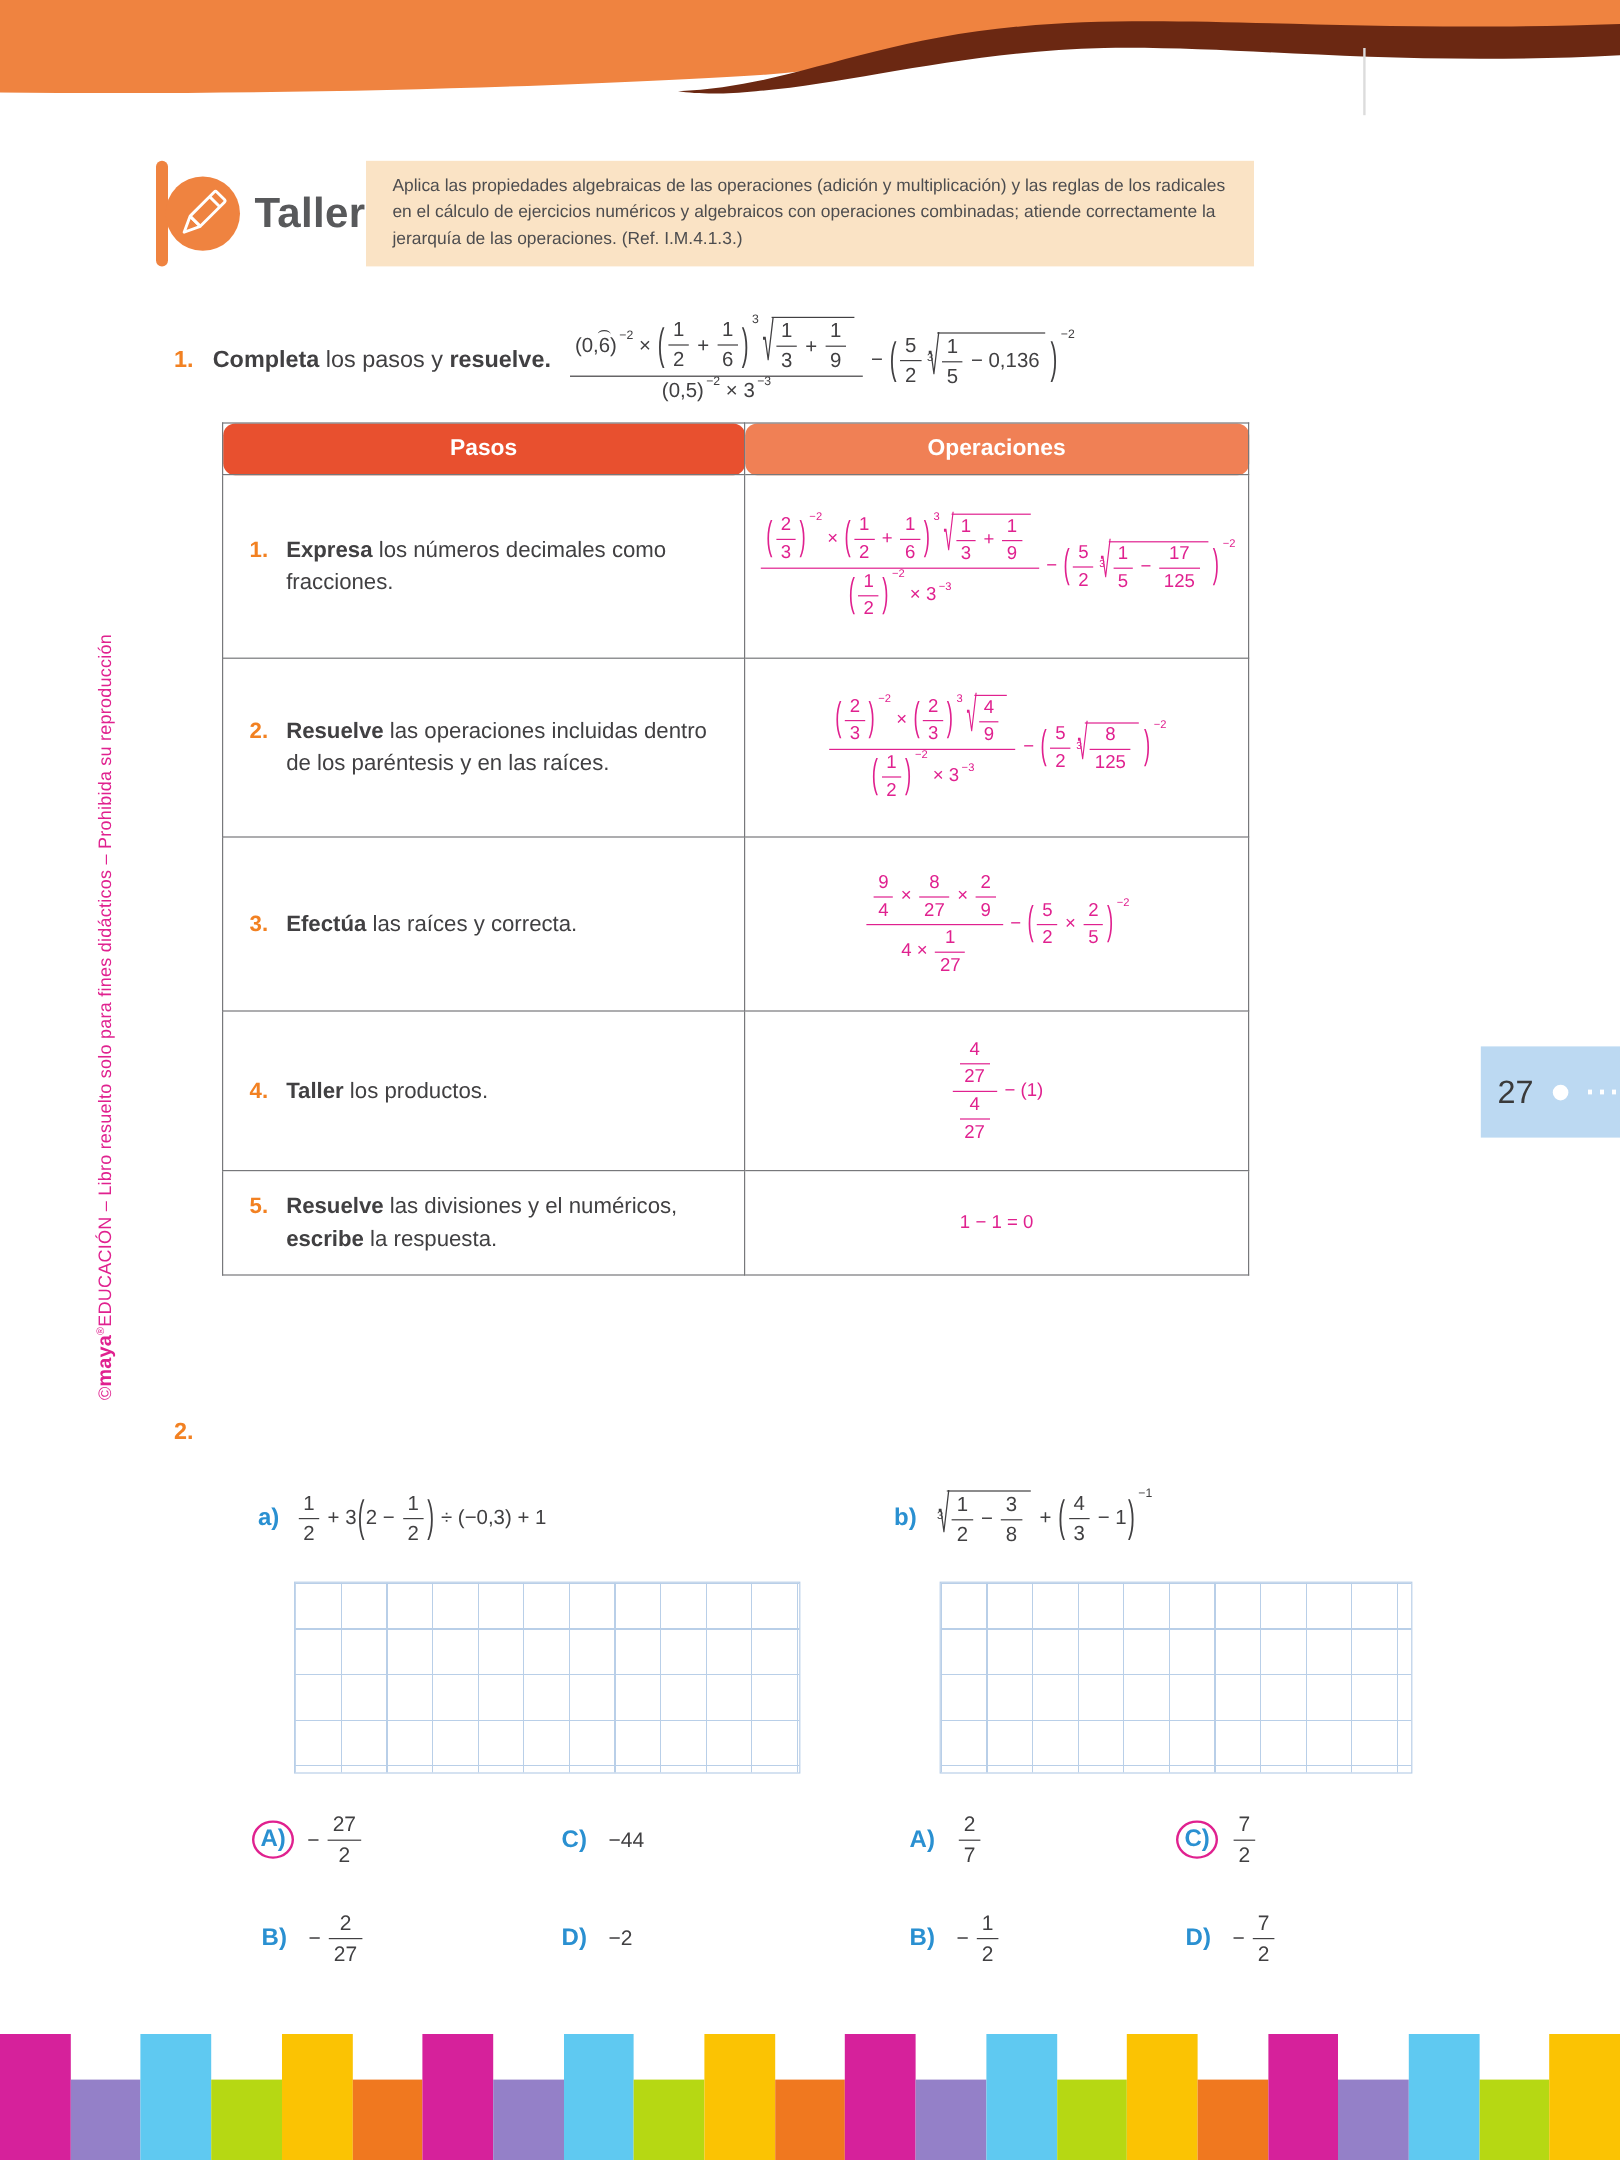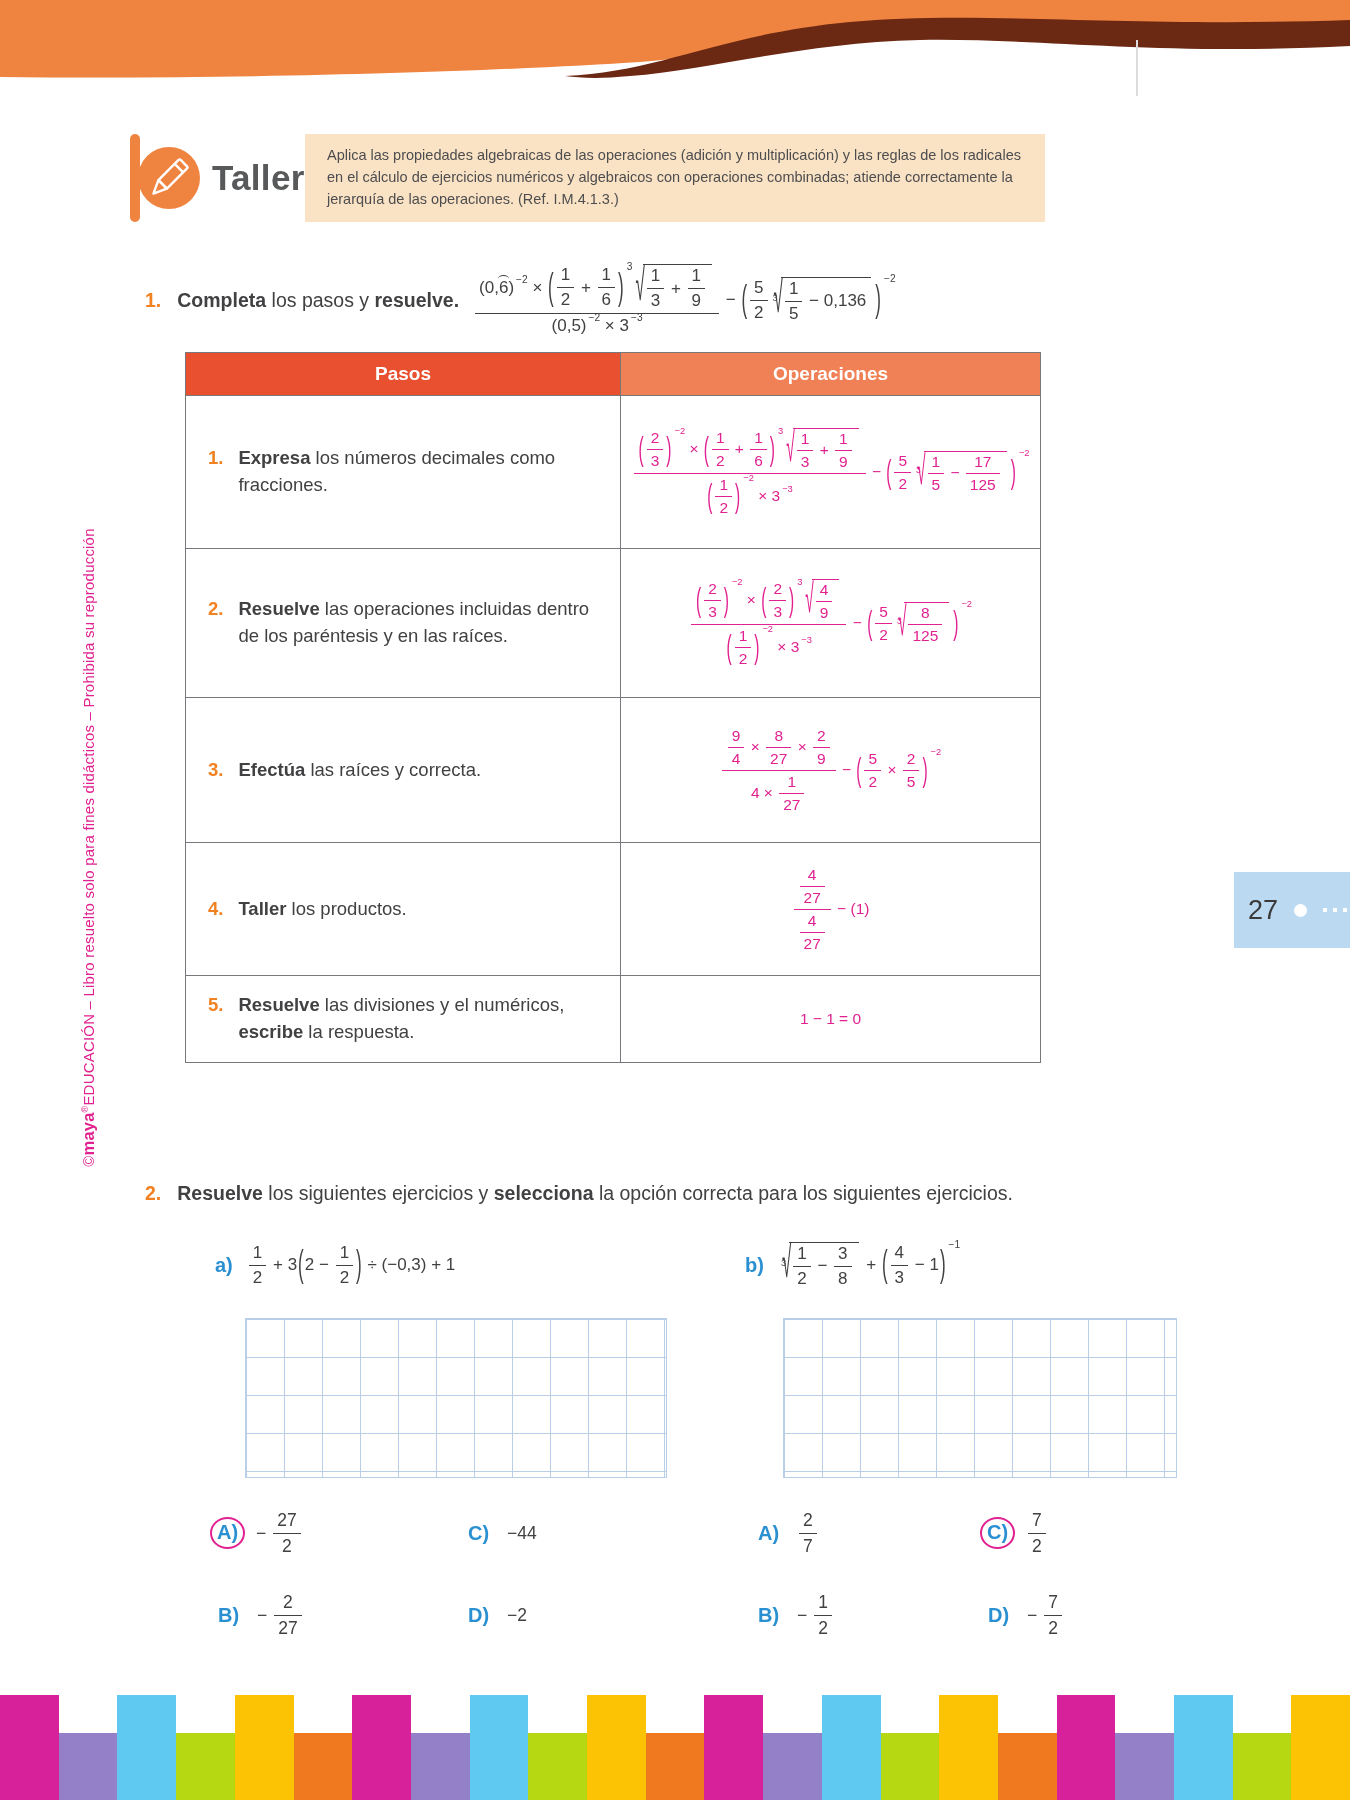--- a/index.html
+++ b/index.html
@@ -45,21 +45,21 @@
 
   
   .ex1-line{position:absolute;left:145px;top:246px;width:930px;height:108px;display:flex;align-items:center;font-size:19.5px;}
   .exnum{color:var(--c-num,#F28122);font-weight:700;margin-right:16px;}
   .rich .b{font-weight:700;}
   .expr-main{font-size:17px;color:var(--c-text,#414042);margin-left:14px;}
 
   
   .steps{position:absolute;left:185px;top:352px;width:856px;border-collapse:collapse;table-layout:fixed;}
   .steps th,.steps td{border:1.5px solid #77787B;}
-  .steps th{height:40px;color:#fff;font-size:19px;font-weight:700;}
+  .steps th{height:40px;color:#fff;font-size:19px;font-weight:700;border-radius:10px;}
   .th-l{background:var(--c-thred,#E8502F);width:432px;}
   .th-r{background:var(--c-thor,#F08055);}
   .steps tbody tr:nth-child(1) td{height:136px;}
   .steps tbody tr:nth-child(2) td{height:132px;}
   .steps tbody tr:nth-child(3) td{height:128px;}
   .steps tbody tr:nth-child(4) td{height:116px;}
   .steps tbody tr:nth-child(5) td{height:70px;}
   .cl{vertical-align:middle;padding:8px 16px 8px 22px;}
   .cl .in{display:flex;align-items:flex-start;font-size:18.5px;line-height:1.45;}
   .cl .rn{color:var(--c-num,#F28122);font-weight:700;margin-right:15px;}
@@ -195,21 +195,20 @@
   </table>
 
   <div class="tab">
     <span class="pn">27</span>
     <span class="dot"></span>
     <span class="dots"></span>
   </div>
 
   <div class="ex2-line">
     <span class="exnum">2.</span>
-    <span class="rich"><span class="b">Resuelve</span><span> los siguientes ejercicios y </span><span class="b">selecciona</span><span> la opción correcta para los siguientes ejercicios.</span></span>
   </div>
 
   <div class="item item-a">
     <span class="lbl">a)</span>
     <span class="expr-item math"><span class="mrow"><span class="mfrac"><span class="fn"><span class="mt">1</span></span><span class="fd"><span class="mt">2</span></span></span><span class="mt"> + 3</span><span class="mpar"><span class="pc big">(</span><span class="mrow"><span class="mt">2 − </span><span class="mfrac"><span class="fn"><span class="mt">1</span></span><span class="fd"><span class="mt">2</span></span></span></span><span class="pc big">)</span></span><span class="mt"> ÷ </span><span class="mpar"><span class="pc">(</span><span class="mrow"><span class="mt">−0,3</span></span><span class="pc">)</span></span><span class="mt"> + 1</span></span></span>
   </div>
   <div class="item item-b">
     <span class="lbl">b)</span>
     <span class="expr-item math"><span class="mrow"><span class="msqrt"><span class="ix">3</span><span class="rs">√</span><span class="rc"><span class="mrow"><span class="mfrac"><span class="fn"><span class="mt">1</span></span><span class="fd"><span class="mt">2</span></span></span><span class="mt"> − </span><span class="mfrac"><span class="fn"><span class="mt">3</span></span><span class="fd"><span class="mt">8</span></span></span></span></span></span><span class="mt"> + </span><span class="mpar"><span class="pc big">(</span><span class="mrow"><span class="mfrac"><span class="fn"><span class="mt">4</span></span><span class="fd"><span class="mt">3</span></span></span><span class="mt"> − 1</span></span><span class="pc big">)</span><span class="msup">−1</span></span></span></span>
   </div>

